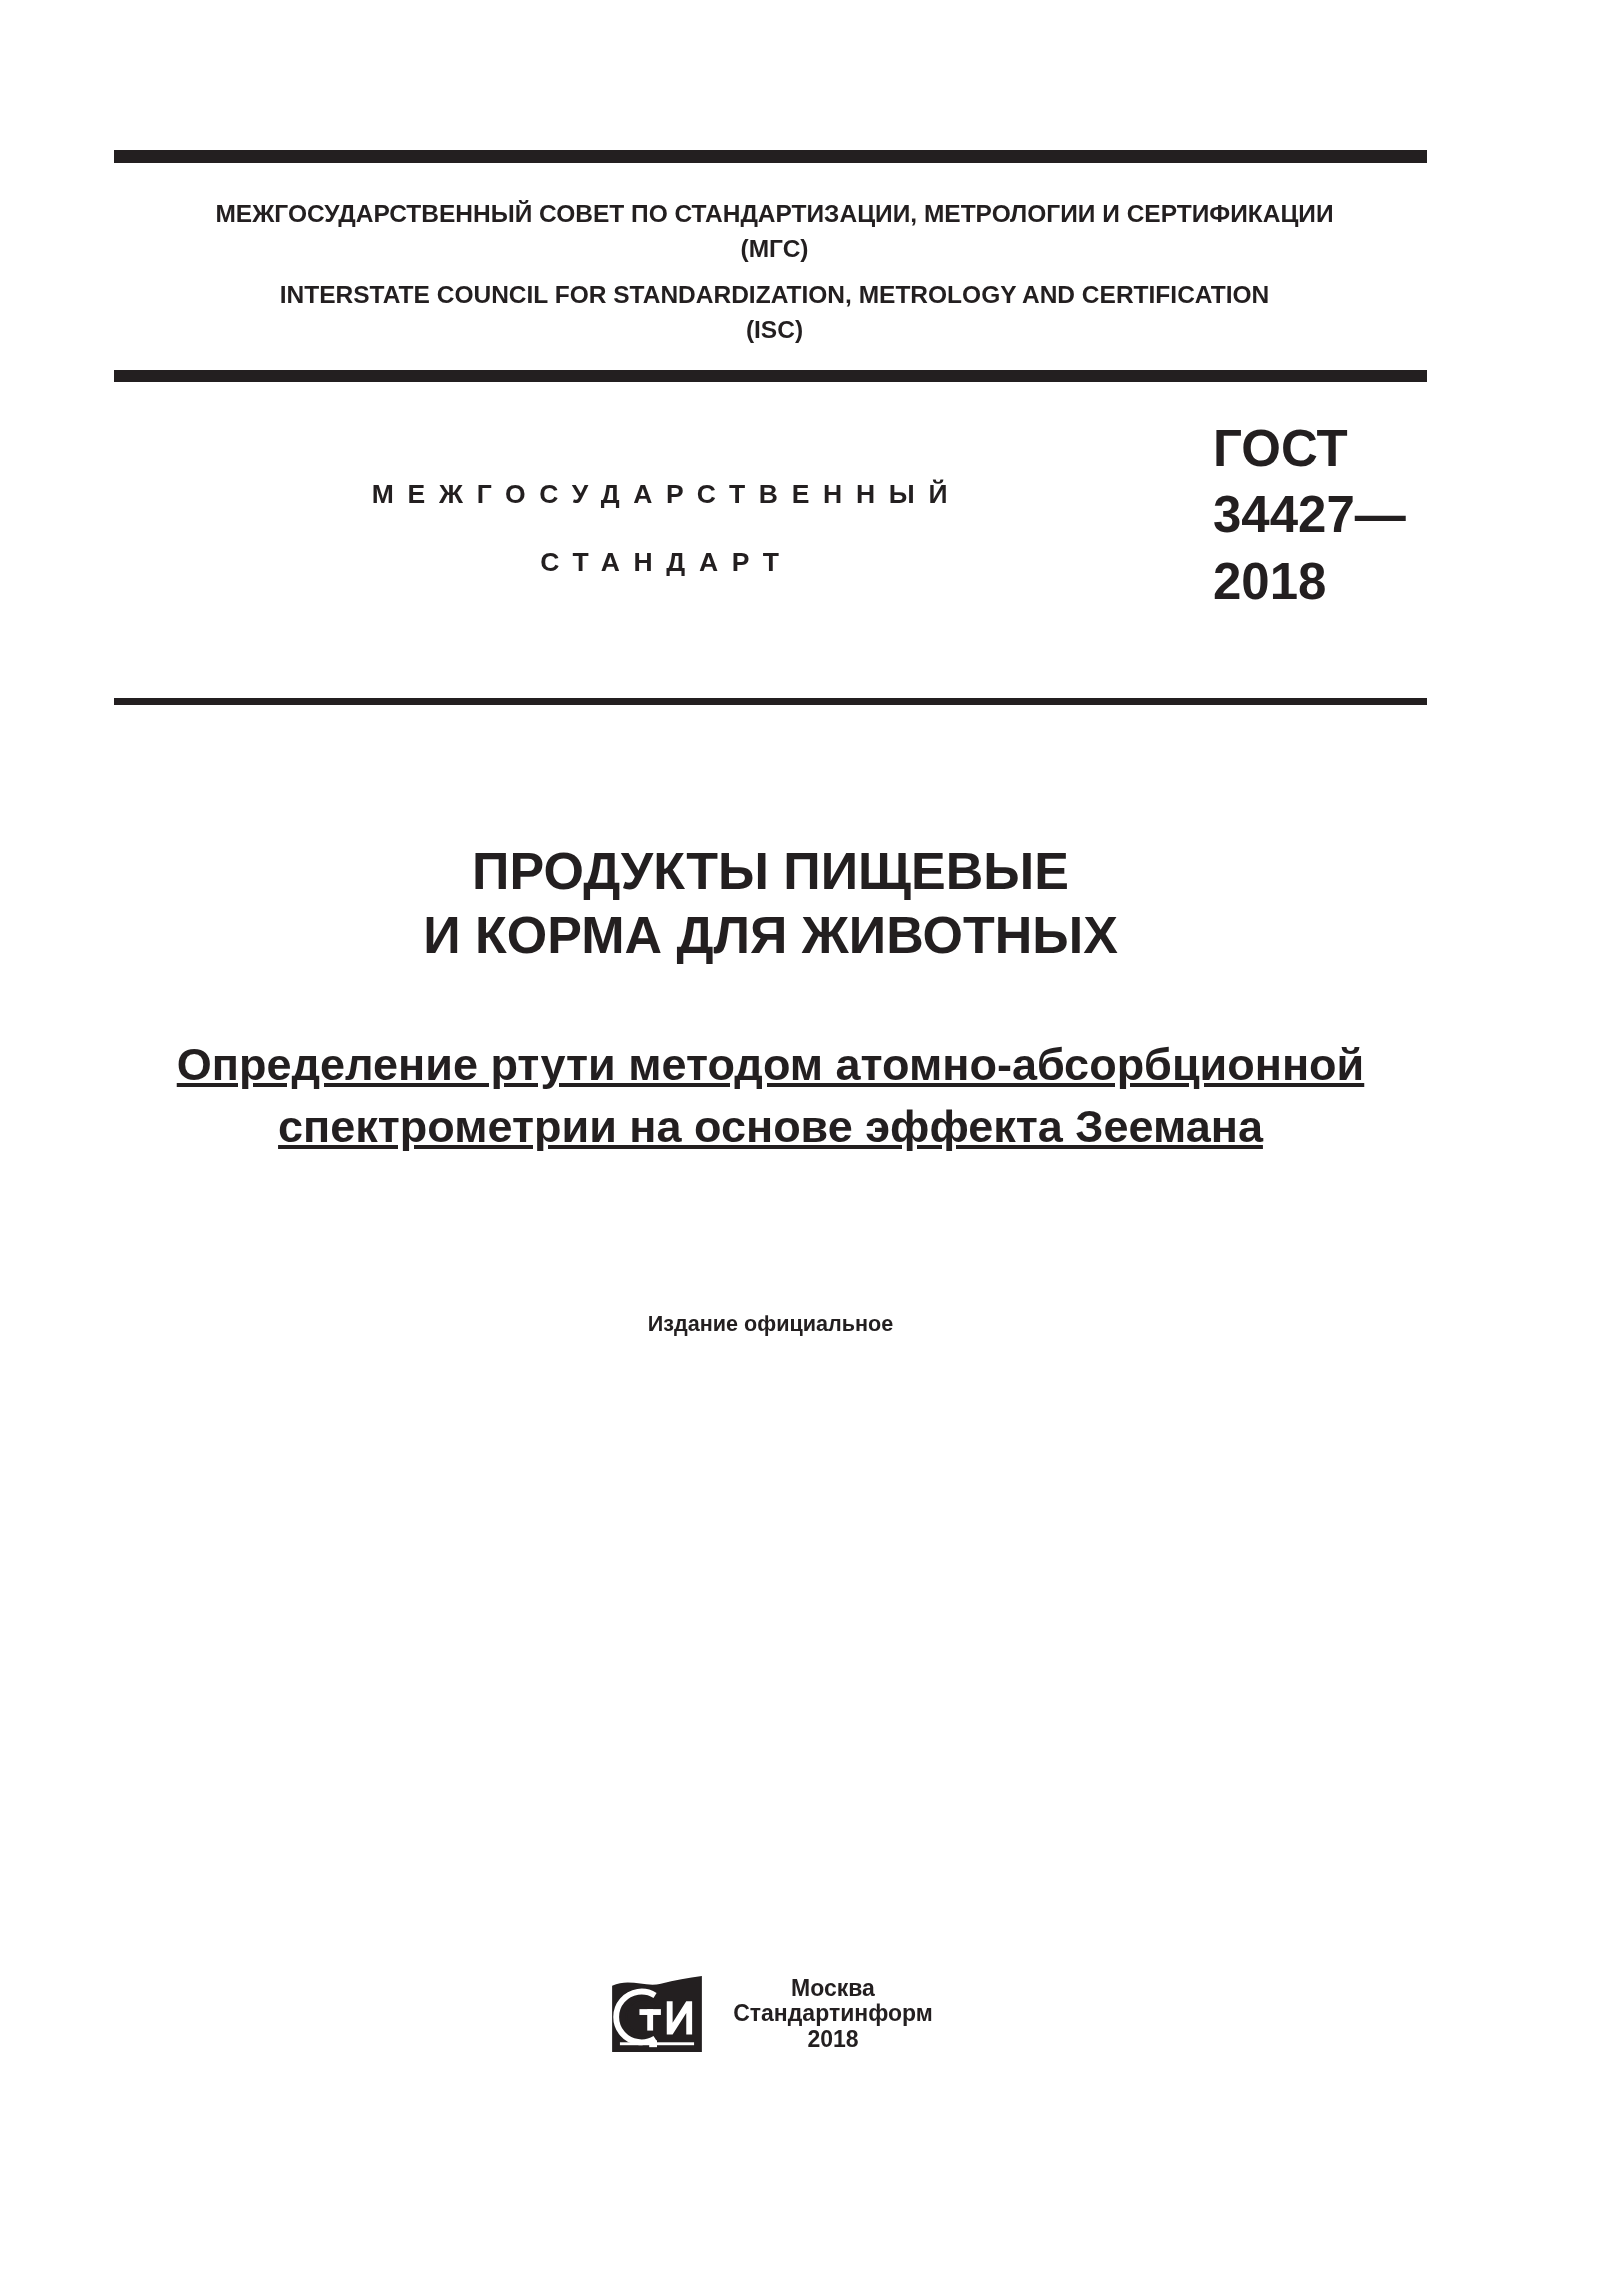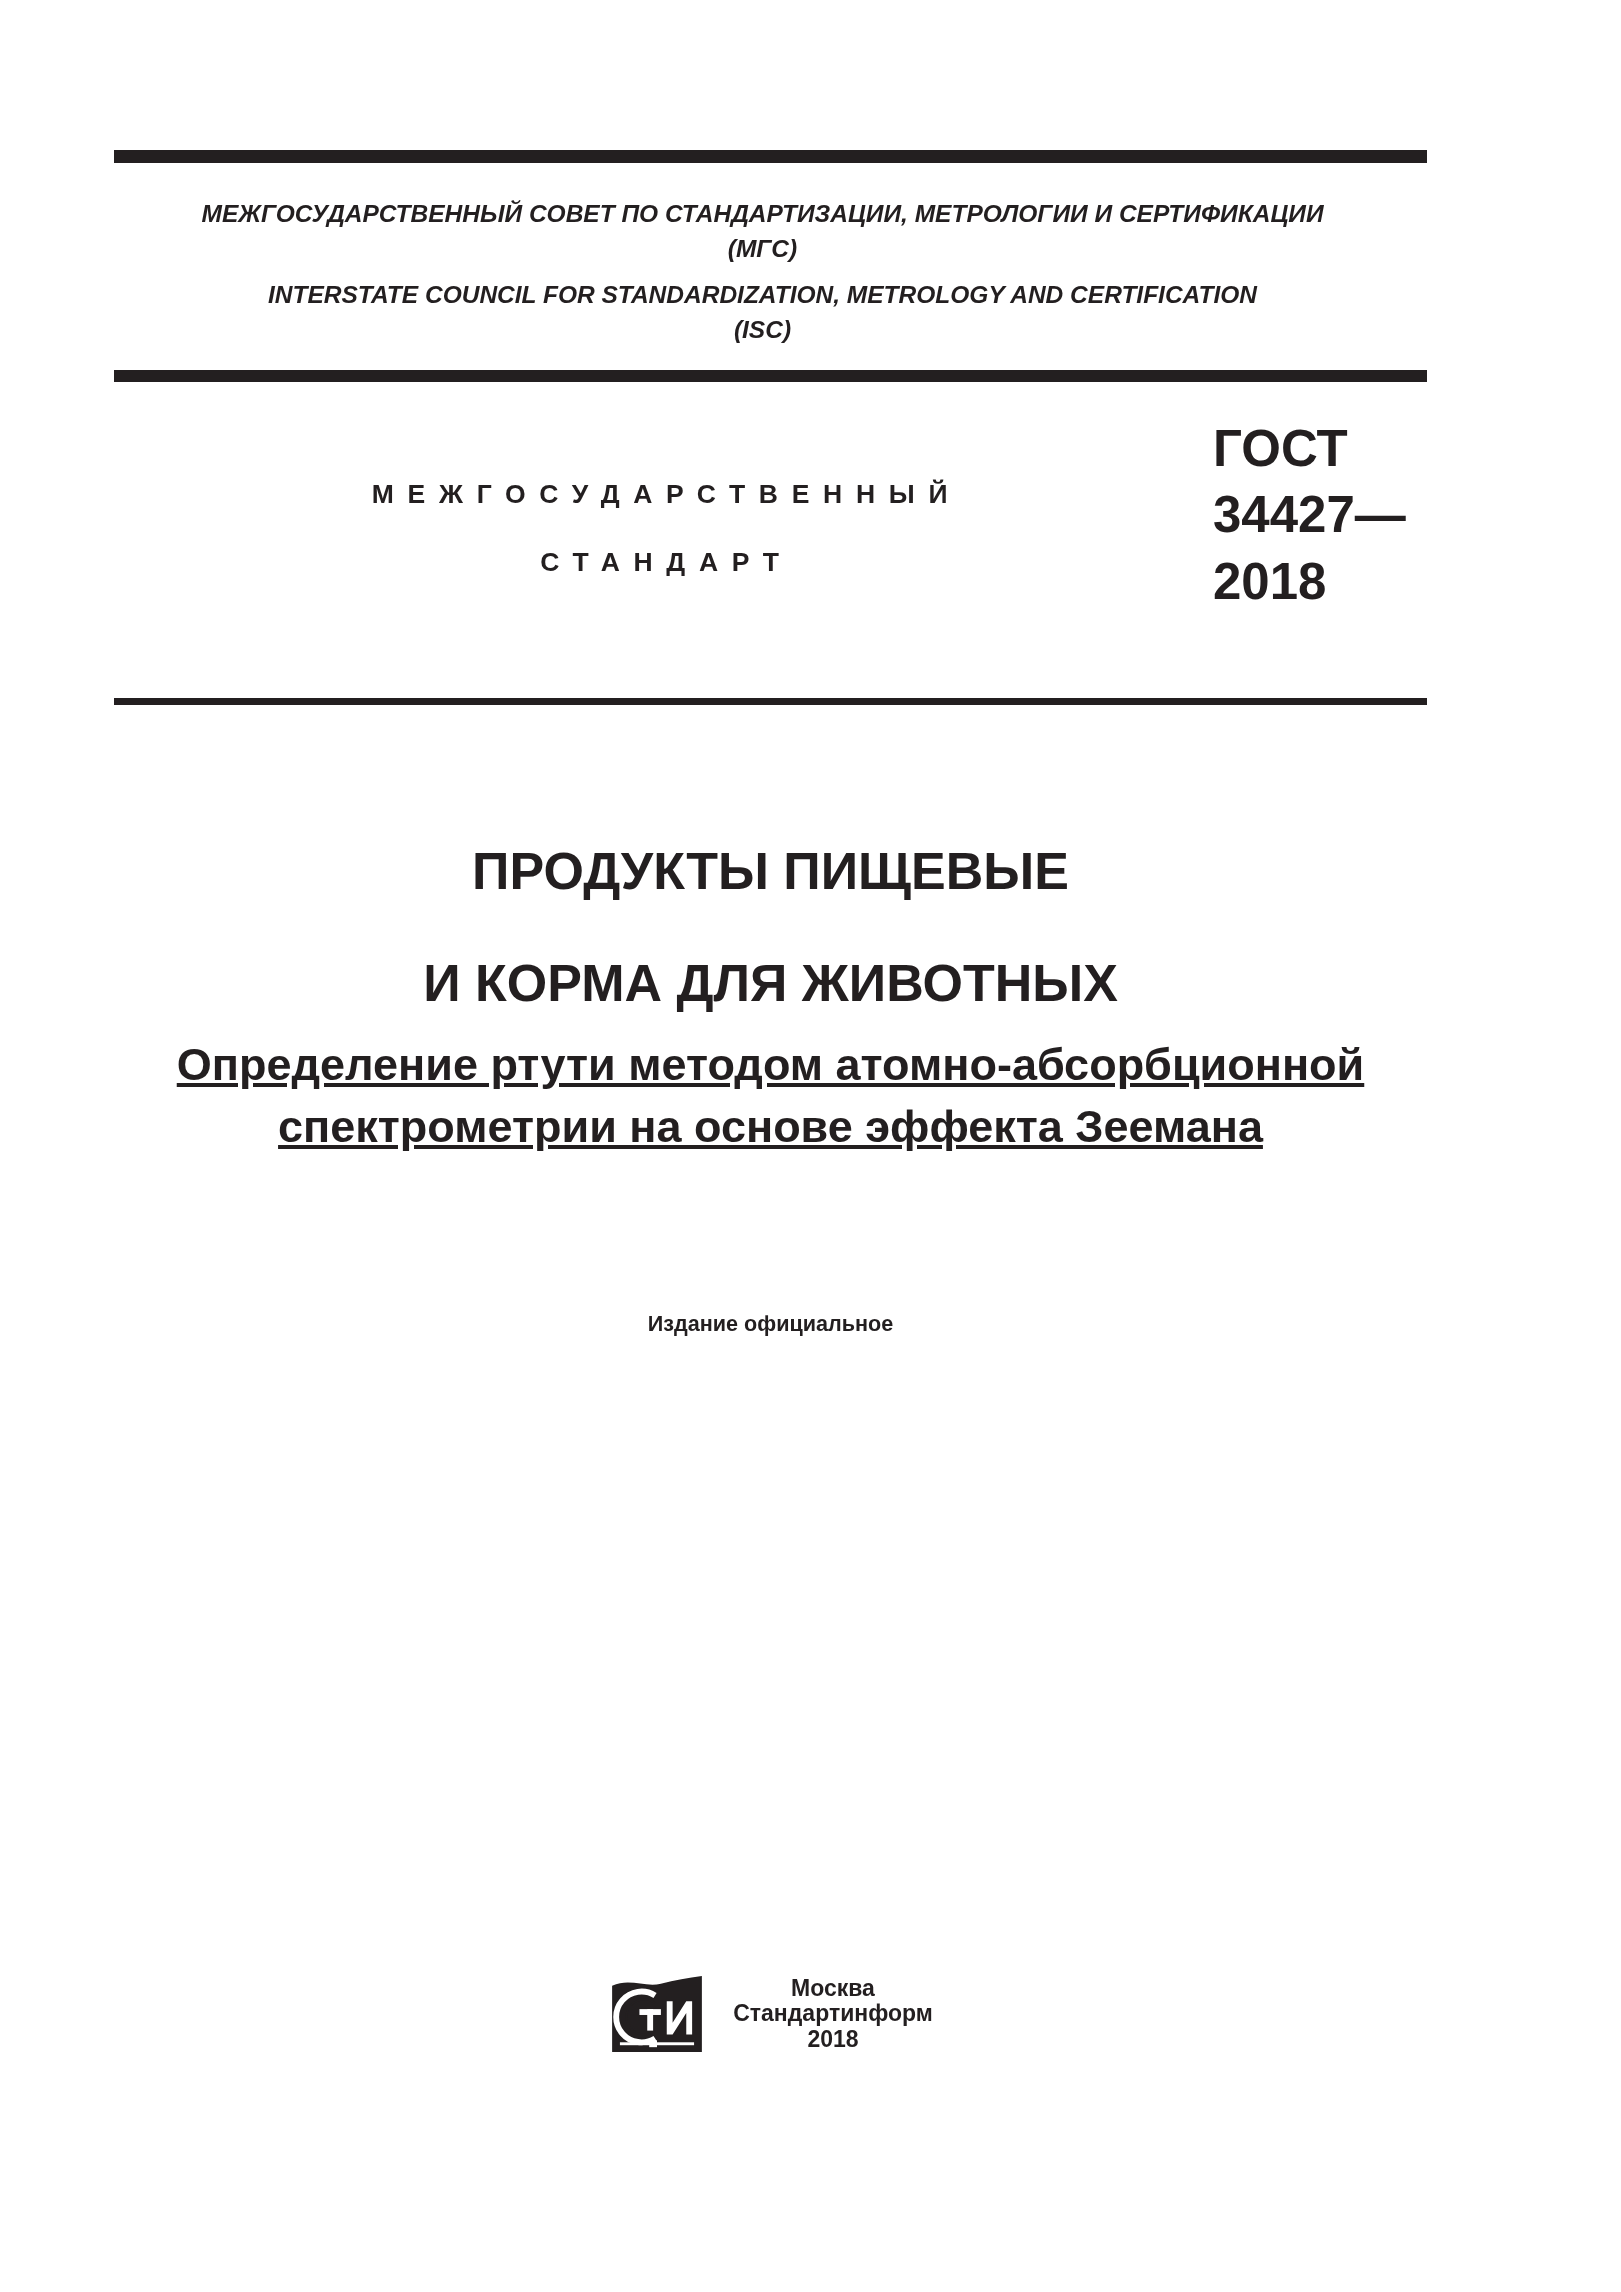--- a/index.html
+++ b/index.html
@@ -3,38 +3,38 @@
 <meta charset="utf-8">
 <style>
   html, body { margin: 0; padding: 0; background: #ffffff; }
   body { width: 1621px; height: 2293px; position: relative; overflow: hidden;
          font-family: "Liberation Sans", "DejaVu Sans", sans-serif; color: #231f20; }
   .bar { position: absolute; left: 114px; width: 1313px; background: #231f20; }
   .bar-1 { top: 150px; height: 12.7px; }
   .bar-2 { top: 370px; height: 11.8px; }
   .bar-3 { top: 698px; height: 6.9px; }
 
-  .council { position: absolute; left: 106px; width: 1313px; text-align: center; font-weight: bold; font-size: 24.5px; line-height: 35px; font-style: italic; }
+  .council { position: absolute; left: 118px; width: 1313px; text-align: center; font-weight: bold; font-size: 24.5px; line-height: 35px; }
   .council-ru { top: 196px; }
   .council-ru-abbr { top: 231px; }
   .council-en { top: 277px; }
   .council-en-abbr { top: 312px; }
 
   .std-kind { position: absolute; left: 294px; width: 745px; text-align: center; font-weight: bold; font-size: 26.5px; letter-spacing: 13.7px; line-height: 51px; }
   .std-kind-1 { top: 469px; }
   .std-kind-2 { top: 537px; }
 
   .gost { position: absolute; left: 1213px; font-weight: bold; font-size: 51px; line-height: 67px; }
   .gost-1 { top: 415px; }
   .gost-2 { top: 481px; }
   .gost-3 { top: 548px; }
 
   .title { position: absolute; left: 114px; width: 1313px; text-align: center; font-weight: bold; font-size: 52px; line-height: 64px; }
   .title-1 { top: 839px; }
-  .title-2 { top: 951px; }
+  .title-2 { top: 903px; }
 
   .subtitle { position: absolute; left: 114px; width: 1313px; text-align: center; font-weight: bold; font-size: 45px; line-height: 62px; text-decoration: underline; }
   .subtitle-1 { top: 1034px; }
   .subtitle-2 { top: 1096px; }
 
   .edition { position: absolute; left: 114px; width: 1313px; text-align: center; font-weight: bold; font-size: 21.6px; line-height: 29px; top: 1309px; }
 
   .logo { position: absolute; left: 610px; top: 1974px; width: 94px; height: 80px; }
   .publisher { position: absolute; left: 725px; width: 216px; text-align: center; font-weight: bold; font-size: 23px; line-height: 25.5px; }
   .pub-1 { top: 1976px; }

